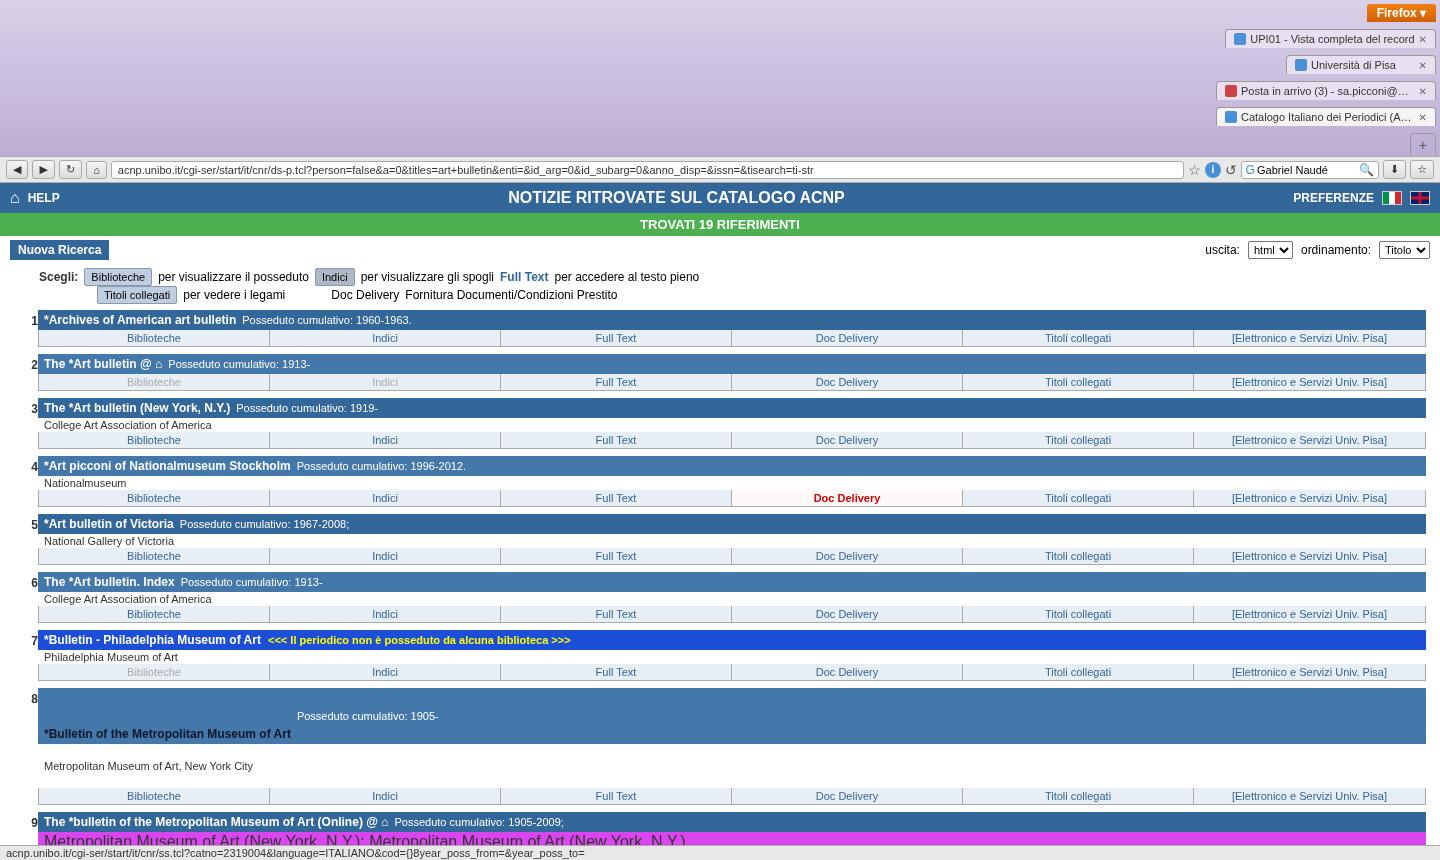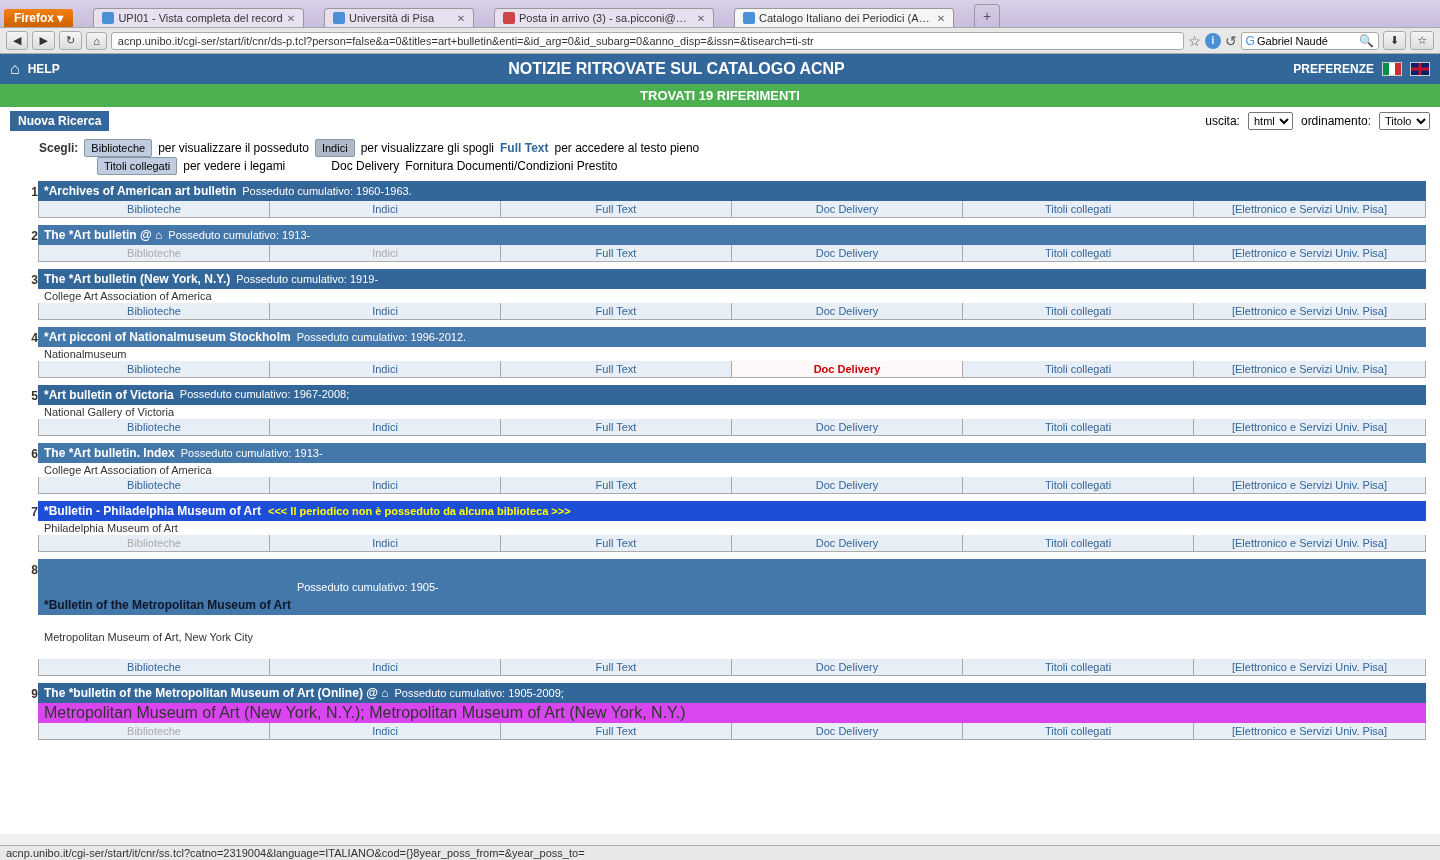--- a/index.html
+++ b/index.html
@@ -1,20 +1,20 @@
 <!DOCTYPE html>
 <html><head>
   <meta charset="utf-8">
   <style>
     * { box-sizing: border-box; margin: 0; padding: 0; }
     body { font-family: Arial, sans-serif; font-size: 12px; background: #f0f0f0; }
 
     
     .browser-chrome { background: linear-gradient(to bottom, #d9d0e8, #b8a8d0); padding: 4px 0 0 0; }
-    .tab-bar { display: flex; align-items: flex-end; padding: 0 4px; gap: 20px; }
+    .tab-bar { display: flex; align-items: flex-end; padding: 0 4px; gap: 7px; flex-direction: column; }
     .tab { display: flex; align-items: center; background: #e8e0f0; border: 1px solid #999; border-bottom: none; border-radius: 4px 4px 0 0; padding: 3px 8px; font-size: 11px; color: #333; min-width: 150px; max-width: 220px; gap: 4px; cursor: pointer; }
     .tab.active { background: #f5f5f5; z-index: 1; }
     .tab .tab-favicon { width: 12px; height: 12px; background: #666; border-radius: 2px; flex-shrink: 0; }
     .tab .tab-title { flex: 1; overflow: hidden; text-overflow: ellipsis; white-space: nowrap; }
     .tab .tab-close { font-size: 10px; color: #666; cursor: pointer; }
     .tab-new { background: none; border: 1px solid #999; border-bottom: none; border-radius: 4px 4px 0 0; padding: 3px 8px; font-size: 14px; color: #555; cursor: pointer; }
     .nav-bar { background: #e8e8e8; border-top: 1px solid #aaa; border-bottom: 1px solid #aaa; display: flex; align-items: center; padding: 3px 6px; gap: 4px; }
     .nav-btn { background: linear-gradient(to bottom, #f5f5f5, #ddd); border: 1px solid #aaa; border-radius: 3px; padding: 2px 6px; font-size: 11px; cursor: pointer; color: #333; }
     .address-bar { flex: 1; border: 1px solid #aaa; border-radius: 3px; padding: 2px 6px; font-size: 11px; background: white; color: #333; }
     .nav-icons { display: flex; gap: 4px; align-items: center; }
@@ -226,21 +226,21 @@
             <div style="text-align: center; padding: 2px 4px; font-size: 11px; border-right: 1px solid rgb(170, 170, 170); background: rgb(255, 248, 248); cursor: pointer; color: rgb(204, 0, 0); font-weight: bold;">Doc Delivery</div>
             <div style="text-align: center; padding: 2px 4px; font-size: 11px; border-right: 1px solid rgb(170, 170, 170); background: rgb(232, 238, 245); cursor: pointer; color: rgb(51, 102, 153);">Titoli collegati</div>
             <div style="text-align: center; padding: 2px 4px; font-size: 11px; border-right: none; background: rgb(232, 238, 245); cursor: pointer; color: rgb(51, 102, 153);">[Elettronico e Servizi Univ. Pisa]</div>
           </div>
         </div>
       </div>
       <div style="height: 3px;"></div>
       <div class="result-row">
         <div class="result-num">5</div>
         <div class="result-body">
-          <div style="background: rgb(51, 102, 153); padding: 3px 6px; display: flex; align-items: flex-start; gap: 6px;">
+          <div style="background: rgb(51, 102, 153); padding: 3px 6px; display: flex; align-items: center; gap: 6px;">
             <a href="#" style="color: white; font-weight: bold; font-size: 12px; text-decoration: none;">*Art bulletin of Victoria</a>
             <span style="color: white; font-size: 11px;">  Posseduto cumulativo: 1967-2008;</span>
           </div>
           <div style="color: rgb(51, 51, 51); font-size: 11px; padding: 1px 6px; background: white;">National Gallery of Victoria</div>
           <div style="display: grid; grid-template-columns: repeat(6, 1fr); border-top: none; border-right: 1px solid rgb(170, 170, 170); border-bottom: 1px solid rgb(170, 170, 170); border-left: 1px solid rgb(170, 170, 170); border-image: initial;">
             <div style="text-align: center; padding: 2px 4px; font-size: 11px; border-right: 1px solid rgb(170, 170, 170); background: rgb(232, 238, 245); cursor: pointer; color: rgb(51, 102, 153);">Biblioteche</div>
             <div style="text-align: center; padding: 2px 4px; font-size: 11px; border-right: 1px solid rgb(170, 170, 170); background: rgb(232, 238, 245); cursor: pointer; color: rgb(51, 102, 153);">Indici</div>
             <div style="text-align: center; padding: 2px 4px; font-size: 11px; border-right: 1px solid rgb(170, 170, 170); background: rgb(232, 238, 245); cursor: pointer; color: rgb(51, 102, 153);">Full Text</div>
             <div style="text-align: center; padding: 2px 4px; font-size: 11px; border-right: 1px solid rgb(170, 170, 170); background: rgb(232, 238, 245); cursor: pointer; color: rgb(51, 102, 153);">Doc Delivery</div>
             <div style="text-align: center; padding: 2px 4px; font-size: 11px; border-right: 1px solid rgb(170, 170, 170); background: rgb(232, 238, 245); cursor: pointer; color: rgb(51, 102, 153);">Titoli collegati</div>

